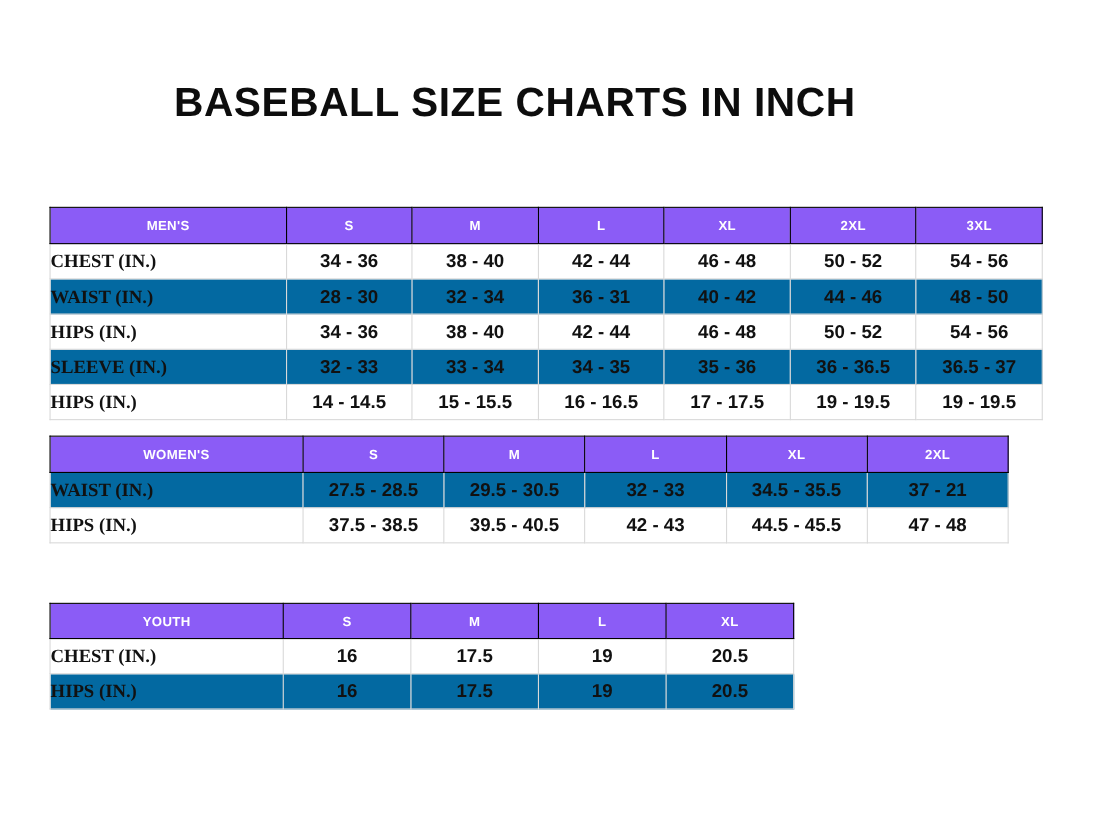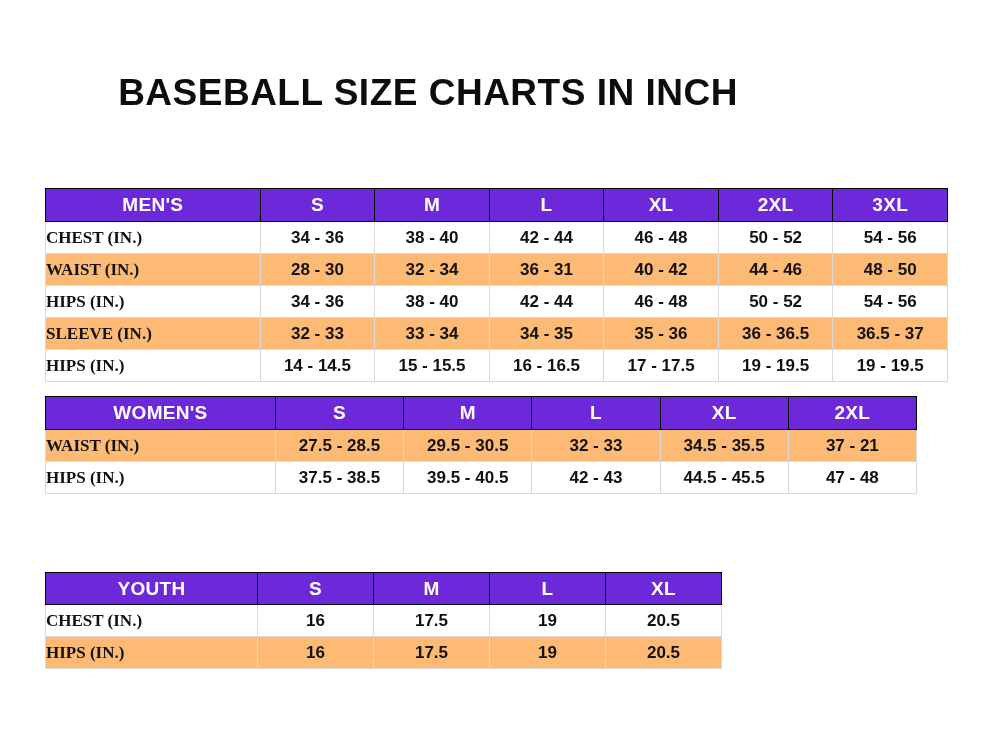--- a/index.html
+++ b/index.html
@@ -23,51 +23,52 @@
   .title {
     position: absolute;
     top: 72px;
     left: 0;
     width: 856px;
     text-align: center;
     font-size: 37px;
     font-weight: bold;
     letter-spacing: 0.5px;
     color: #0d0d0d;
+    padding-left: 40px;
   }
 
   .chart {
     position: absolute;
     border-collapse: collapse;
     table-layout: fixed;
   }
   .chart td, .chart th {
     border: 1px solid #d9d9d9;
     text-align: center;
     vertical-align: middle;
     font-size: 17px;
     font-weight: bold;
     color: #111111;
     padding: 0;
     height: 31px;
     white-space: nowrap;
   }
   .chart thead th {
-    background: #6d28d9;
+    background: #8b5cf6;
     color: #ffffff;
     border: 1px solid #000000;
-    font-size: 19px;
+    font-size: 12px;
     letter-spacing: 0.3px;
     height: 32px;
   }
   .chart thead th.rowlabel-head {
     text-align: center;
   }
   .chart tbody tr.alt td {
-    background: #fdba74;
+    background: #0369a1;
   }
   .chart tbody tr td {
     background: #ffffff;
   }
   .chart tbody tr.alt td.rowlabel,
   .chart tbody tr td.rowlabel {
     text-align: left;
     font-family: Liberation Serif, serif;
   }
 
@@ -84,21 +85,21 @@
   #womens-chart {
     top: 396px;
     left: 45px;
     width: 872px;
   }
   #womens-chart col.c0 { width: 208px; }
   #womens-chart col.cx { width: 116px; }
 
   
   #youth-chart {
-    top: 572px;
+    top: 548px;
     left: 45px;
     width: 677px;
   }
   #youth-chart col.c0 { width: 212px; }
   #youth-chart col.cx { width: 116px; }
 
   #youth-chart td, #youth-chart th { height: 31px; }
   #youth-chart thead th { text-align: center; }
 </style>
 </head>

